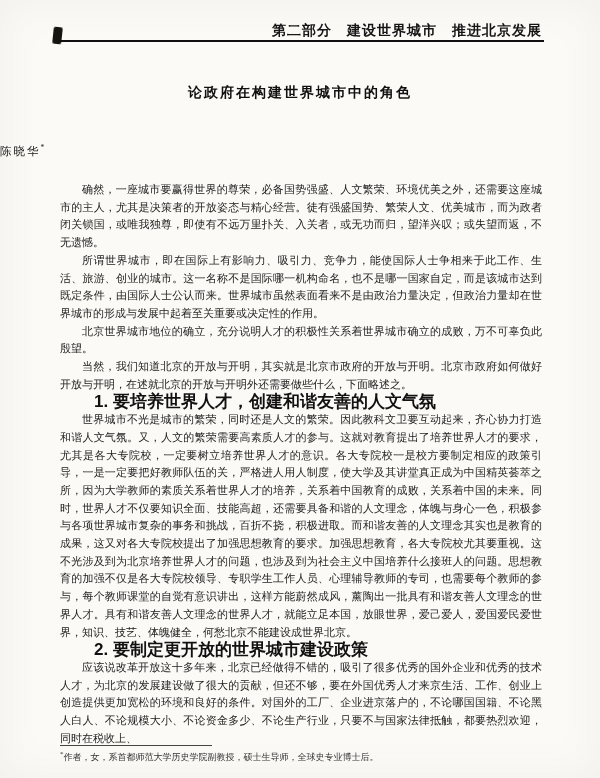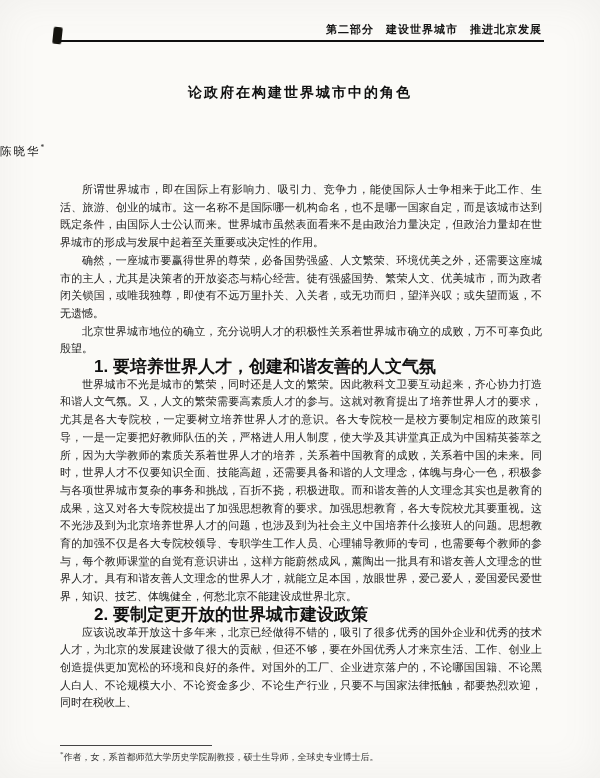--- a/index.html
+++ b/index.html
@@ -18,21 +18,21 @@
     overflow: hidden;
     box-shadow: inset 0 0 40px rgba(120,120,110,0.08);
   }
   .running-header {
     position: absolute;
     top: 22px;
     left: 60px;
     right: 58px;
     text-align: right;
     font-family: "Liberation Sans", "DejaVu Sans", sans-serif;
-    font-size: 11px;
+    font-size: 14px;
     font-weight: bold;
     letter-spacing: 1px;
     color: #151515;
   }
   .header-rule {
     position: absolute;
     top: 40px;
     left: 58px;
     right: 56px;
     height: 0;
@@ -128,23 +128,24 @@
 
   <div class="header-rule"></div>
 
   <div class="article-title">论政府在构建世界城市中的角色</div>
 
   <div class="article-author">
     <span>陈晓华</span><sup>*</sup>
   </div>
 
   <div class="body-text">
+    <p>确然，一座城市要赢得世界的尊荣，必备国势强盛、人文繁荣、环境优美之外，还需要这座城市的主人，尤其是决策者的开放姿态与精心经营。徒有强盛国势、繁荣人文、优美城市，而为政者闭关锁国，或唯我独尊，即使有不远万里扑关、入关者，或无功而归，望洋兴叹；或失望而返，不无遗憾。</p>
     <p>所谓世界城市，即在国际上有影响力、吸引力、竞争力，能使国际人士争相来于此工作、生活、旅游、创业的城市。这一名称不是国际哪一机构命名，也不是哪一国家自定，而是该城市达到既定条件，由国际人士公认而来。世界城市虽然表面看来不是由政治力量决定，但政治力量却在世界城市的形成与发展中起着至关重要或决定性的作用。</p>
-    <p>确然，一座城市要赢得世界的尊荣，必备国势强盛、人文繁荣、环境优美之外，还需要这座城市的主人，尤其是决策者的开放姿态与精心经营。徒有强盛国势、繁荣人文、优美城市，而为政者闭关锁国，或唯我独尊，即使有不远万里扑关、入关者，或无功而归，望洋兴叹；或失望而返，不无遗憾。</p>
     <p>北京世界城市地位的确立，充分说明人才的积极性关系着世界城市确立的成败，万不可辜负此殷望。</p>
+    <p>当然，我们知道北京的开放与开明，其实就是北京市政府的开放与开明。北京市政府如何做好开放与开明，在述就北京的开放与开明外还需要做些什么，下面略述之。</p>
 
     <p class="section-heading">1. 要培养世界人才，创建和谐友善的人文气氛</p>
     <p>世界城市不光是城市的繁荣，同时还是人文的繁荣。因此教科文卫要互动起来，齐心协力打造和谐人文气氛。又，人文的繁荣需要高素质人才的参与。这就对教育提出了培养世界人才的要求，尤其是各大专院校，一定要树立培养世界人才的意识。各大专院校一是校方要制定相应的政策引导，一是一定要把好教师队伍的关，严格进人用人制度，使大学及其讲堂真正成为中国精英荟萃之所，因为大学教师的素质关系着世界人才的培养，关系着中国教育的成败，关系着中国的未来。同时，世界人才不仅要知识全面、技能高超，还需要具备和谐的人文理念，体魄与身心一色，积极参与各项世界城市复杂的事务和挑战，百折不挠，积极进取。而和谐友善的人文理念其实也是教育的成果，这又对各大专院校提出了加强思想教育的要求。加强思想教育，各大专院校尤其要重视。这不光涉及到为北京培养世界人才的问题，也涉及到为社会主义中国培养什么接班人的问题。思想教育的加强不仅是各大专院校领导、专职学生工作人员、心理辅导教师的专司，也需要每个教师的参与，每个教师课堂的自觉有意识讲出，这样方能蔚然成风，薰陶出一批具有和谐友善人文理念的世界人才。具有和谐友善人文理念的世界人才，就能立足本国，放眼世界，爱己爱人，爱国爱民爱世界，知识、技艺、体魄健全，何愁北京不能建设成世界北京。</p>
 
     <p class="section-heading">2. 要制定更开放的世界城市建设政策</p>
     <p>应该说改革开放这十多年来，北京已经做得不错的，吸引了很多优秀的国外企业和优秀的技术人才，为北京的发展建设做了很大的贡献，但还不够，要在外国优秀人才来京生活、工作、创业上创造提供更加宽松的环境和良好的条件。对国外的工厂、企业进京落户的，不论哪国国籍、不论黑人白人、不论规模大小、不论资金多少、不论生产行业，只要不与国家法律抵触，都要热烈欢迎，同时在税收上、</p>
   </div>
 
   <div class="footnote-rule"></div>
 

